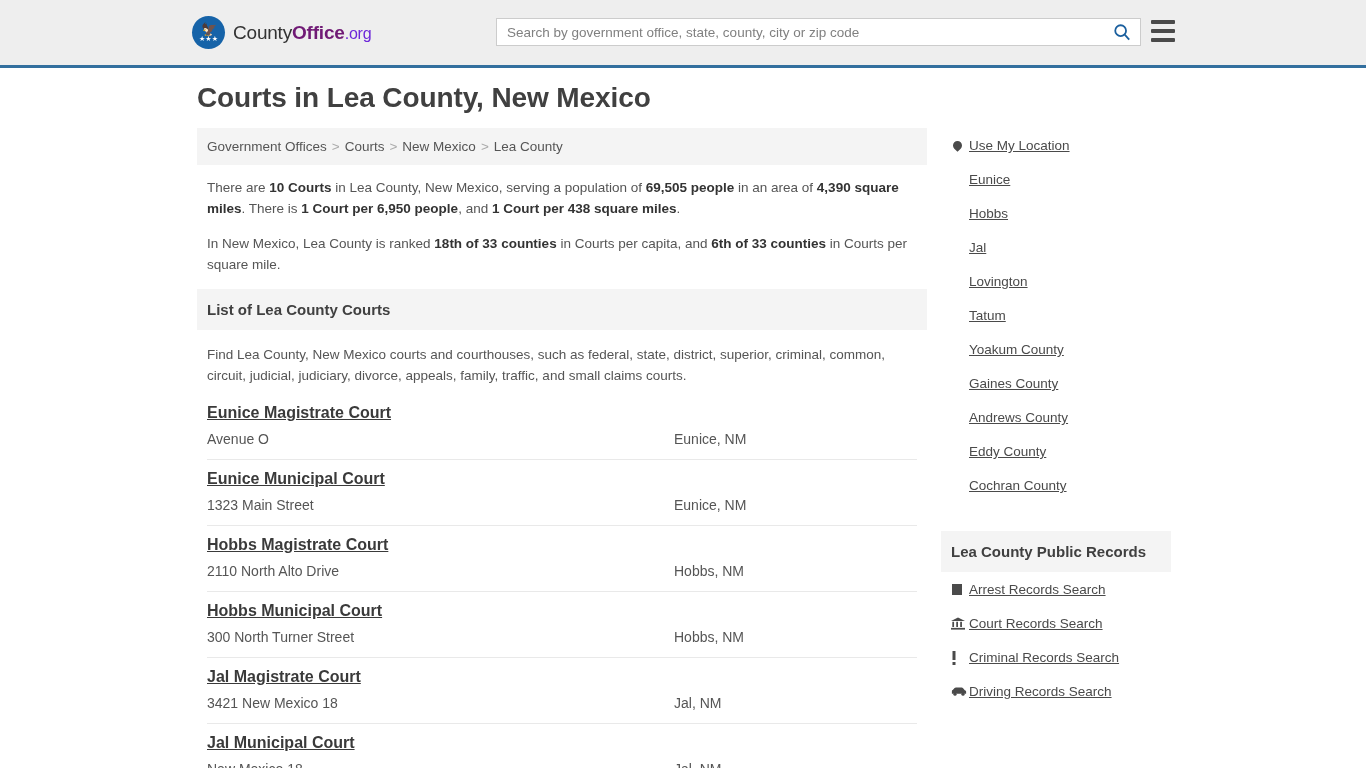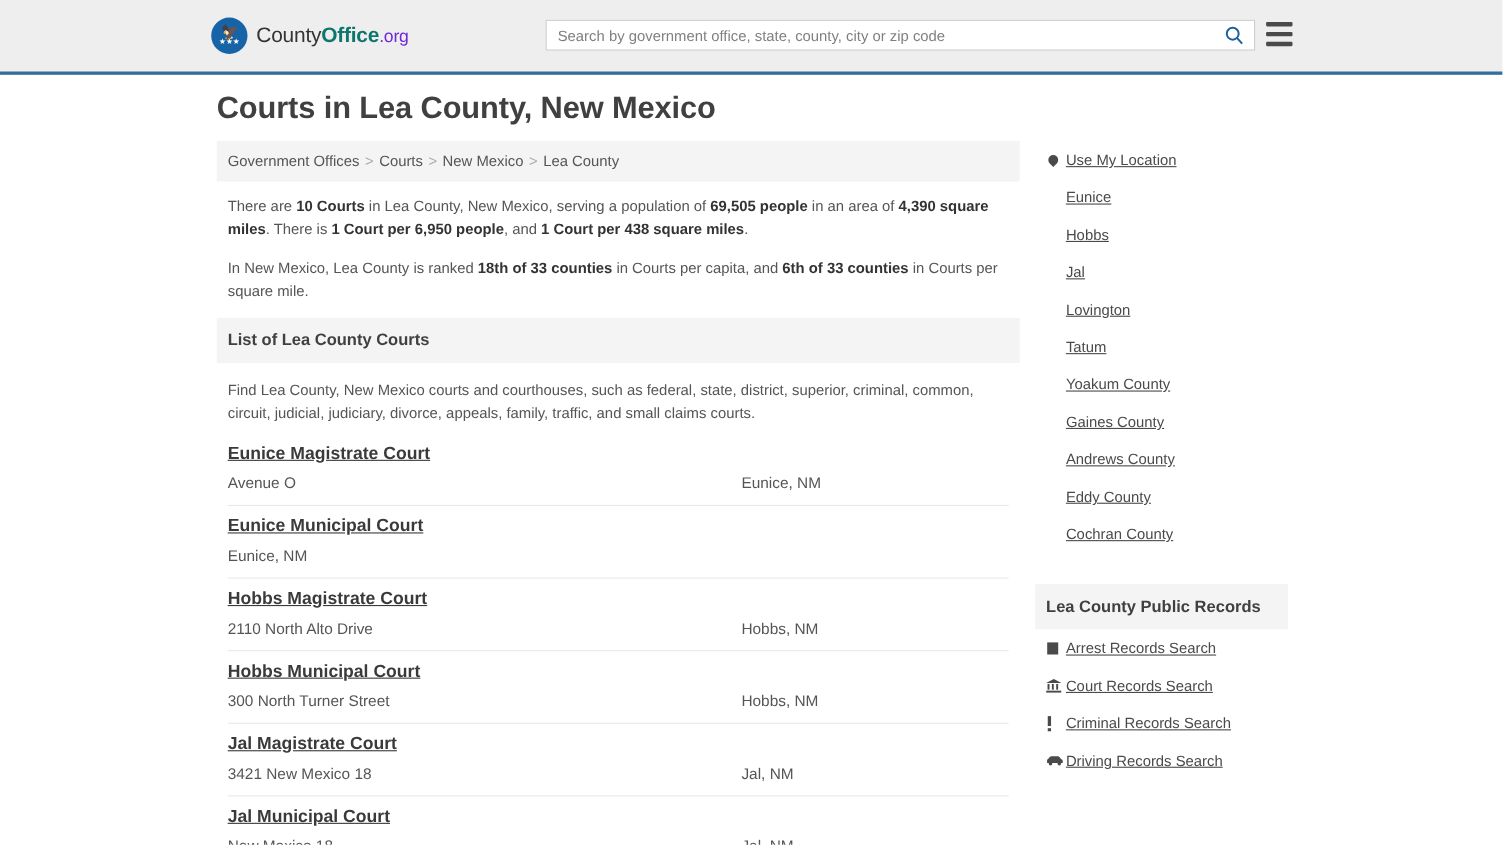--- a/index.html
+++ b/index.html
@@ -49,21 +49,21 @@
     line-height: 8px;
     letter-spacing: 0px;
   }
   .logo-text {
     margin-left: 8px;
     font-size: 19px;
     color: #333333;
     white-space: nowrap;
     letter-spacing: -0.2px;
   }
-  .logo-text .b { font-weight: bold; color: #0f766e; text-align: center; }
+  .logo-text .b { font-weight: bold; color: #701a75; text-align: center; }
   .logo-text .org { color: #6d28d9; font-size: 16px; }
 
   .search-wrap {
     position: absolute;
     left: 496px;
     top: 18px;
     width: 645px;
     height: 28px;
     background: #ffffff;
     border: 1px solid #cccccc;
@@ -306,20 +306,21 @@
         <div class="section-head">List of Lea County Courts</div>
 
         <div class="section-desc">Find Lea County, New Mexico courts and courthouses, such as federal, state, district, superior, criminal, common, circuit, judicial, judiciary, divorce, appeals, family, traffic, and small claims courts.</div>
 
         <div class="court-list" id="court-list">
             <div class="court-row"><a class="court-name" href="#">Eunice Magistrate Court</a><div class="court-addr-line">
                 <span class="court-addr">Avenue O</span>
                 <span class="court-city">Eunice, NM</span>
               </div></div>
             <div class="court-row"><a class="court-name" href="#">Eunice Municipal Court</a><div class="court-addr-line">
+                <span class="court-addr">1323 Main Street</span>
                 <span class="court-city">Eunice, NM</span>
               </div></div>
             <div class="court-row"><a class="court-name" href="#">Hobbs Magistrate Court</a><div class="court-addr-line">
                 <span class="court-addr">2110 North Alto Drive</span>
                 <span class="court-city">Hobbs, NM</span>
               </div></div>
             <div class="court-row"><a class="court-name" href="#">Hobbs Municipal Court</a><div class="court-addr-line">
                 <span class="court-addr">300 North Turner Street</span>
                 <span class="court-city">Hobbs, NM</span>
               </div></div>

